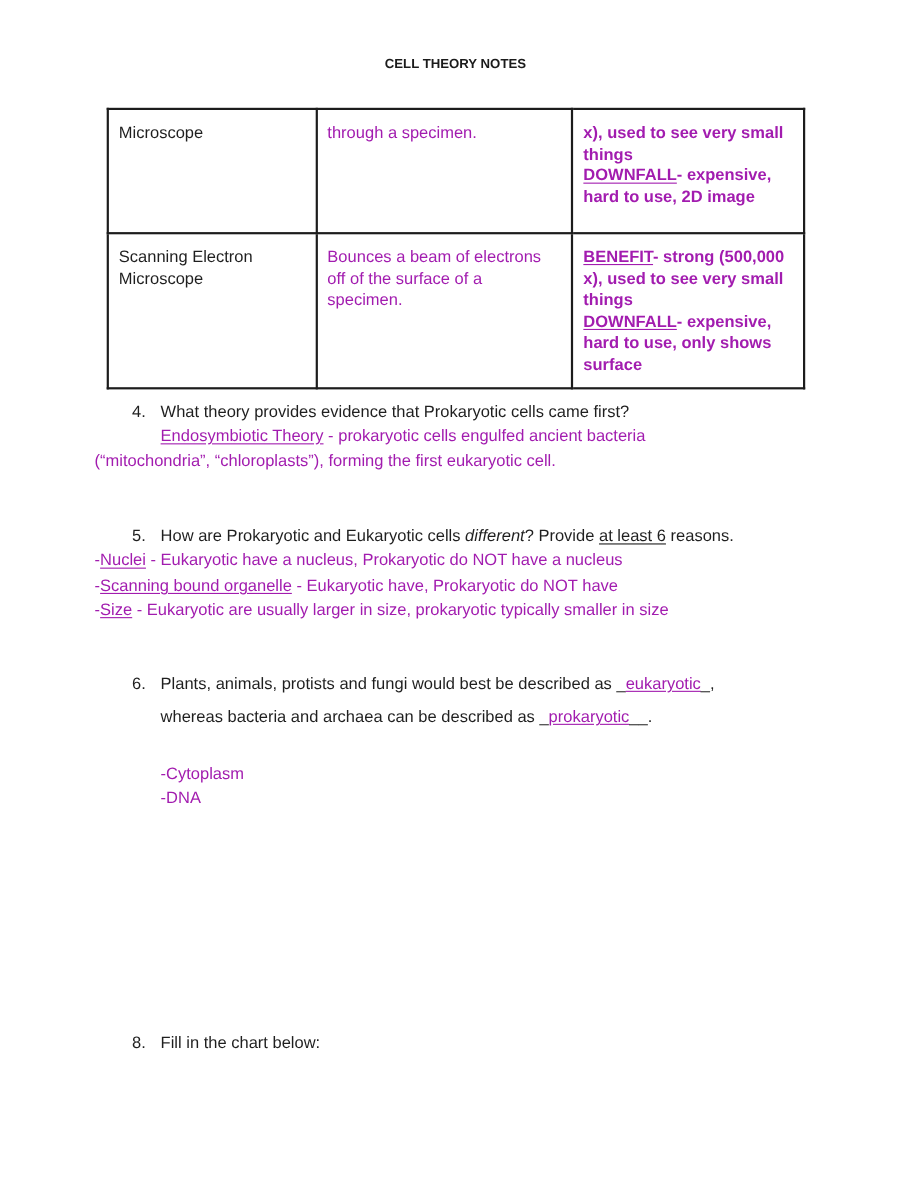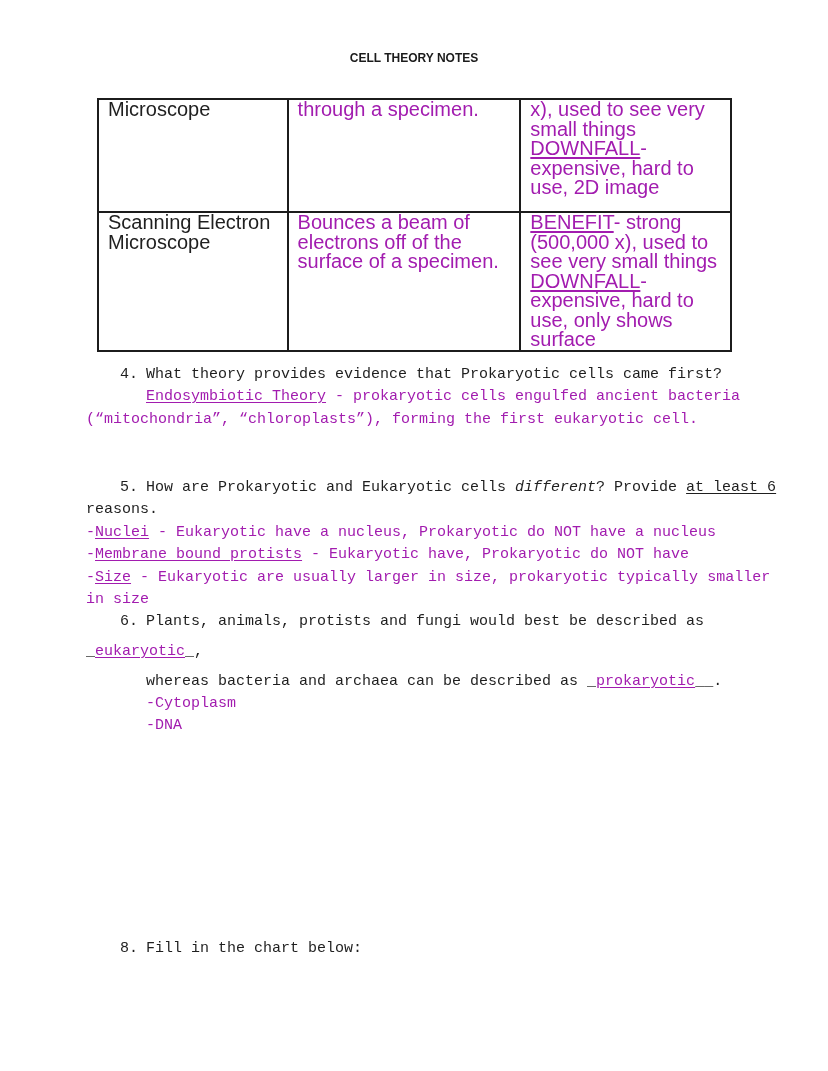--- a/index.html
+++ b/index.html
@@ -30,40 +30,39 @@
     position: absolute;
     top: 98px;
     left: 97px;
     width: 635px;
     border-collapse: collapse;
     table-layout: fixed;
   }
   table.micro-table td {
     border: 2px solid #1c1c1c;
     vertical-align: top;
-    padding: 0 9px;
-    font-size: 20px;
+    padding: 11px 9px;
+    font-size: 15px;
     line-height: 19.5px;
     overflow: hidden;
   }
   .col-name  { width: 189px; }
   .col-func  { width: 232px; }
-  .col-notes { width: 210px; }
+  .col-notes { width: 210px; font-weight: bold; }
   .row-1 td { height: 113px; }
   .row-2 td { height: 131px; }
   
   .blue { color: #a21caf; }
   .u { text-decoration: underline; text-underline-offset: 2px; }
   .it { font-style: italic; }
   .para {
     position: absolute;
     left: 86px;
     width: 706px;
     line-height: 22.4px;
-    font-family: Liberation Mono, monospace;
   }
   .qnum {
     display: inline-block;
     margin-left: 34px;
     width: 26px;
     color: #1f1f1f;
   }
   .indent { padding-left: 60px; }
   .q6 { line-height: 30px; }
 </style>
@@ -107,21 +106,21 @@
 
   <div class="para" style="top:364px">
     <div><span class="qnum">4.</span><span>What theory provides evidence that Prokaryotic cells came first?</span></div>
     <div class="indent"><span class="blue u">Endosymbiotic Theory</span><span class="blue"> - prokaryotic cells engulfed ancient bacteria</span></div>
     <div><span class="blue">(“mitochondria”, “chloroplasts”), forming the first eukaryotic cell.</span></div>
   </div>
 
   <div class="para" style="top:477px">
     <div><span class="qnum">5.</span><span>How are Prokaryotic and Eukaryotic cells </span><span class="it">different</span><span>? Provide </span><span class="u">at least 6</span><span> reasons.</span></div>
     <div><span class="blue">-</span><span class="blue u">Nuclei</span><span class="blue"> - Eukaryotic have a nucleus, Prokaryotic do NOT have a nucleus</span></div>
-    <div><span class="blue">-</span><span class="blue u">Membrane bound protists</span><span class="blue"> - Eukaryotic have, Prokaryotic do NOT have</span></div>
+    <div><span class="blue">-</span><span class="blue u">Scanning bound organelle</span><span class="blue"> - Eukaryotic have, Prokaryotic do NOT have</span></div>
     <div><span class="blue">-</span><span class="blue u">Size</span><span class="blue"> - Eukaryotic are usually larger in size, prokaryotic typically smaller in size</span></div>
   </div>
 
   <div class="para q6" style="top:607px">
     <div><span class="qnum">6.</span><span>Plants, animals, protists and fungi would best be described as </span><span>_</span><span class="blue u">eukaryotic</span><span>_</span><span>,</span></div>
     <div class="indent"><span>whereas bacteria and archaea can be described as </span><span>_</span><span class="blue u">prokaryotic</span><span>__</span><span>.</span></div>
   </div>
 
   <div class="para" style="top:693px">
     <div class="indent blue">-Cytoplasm</div>

